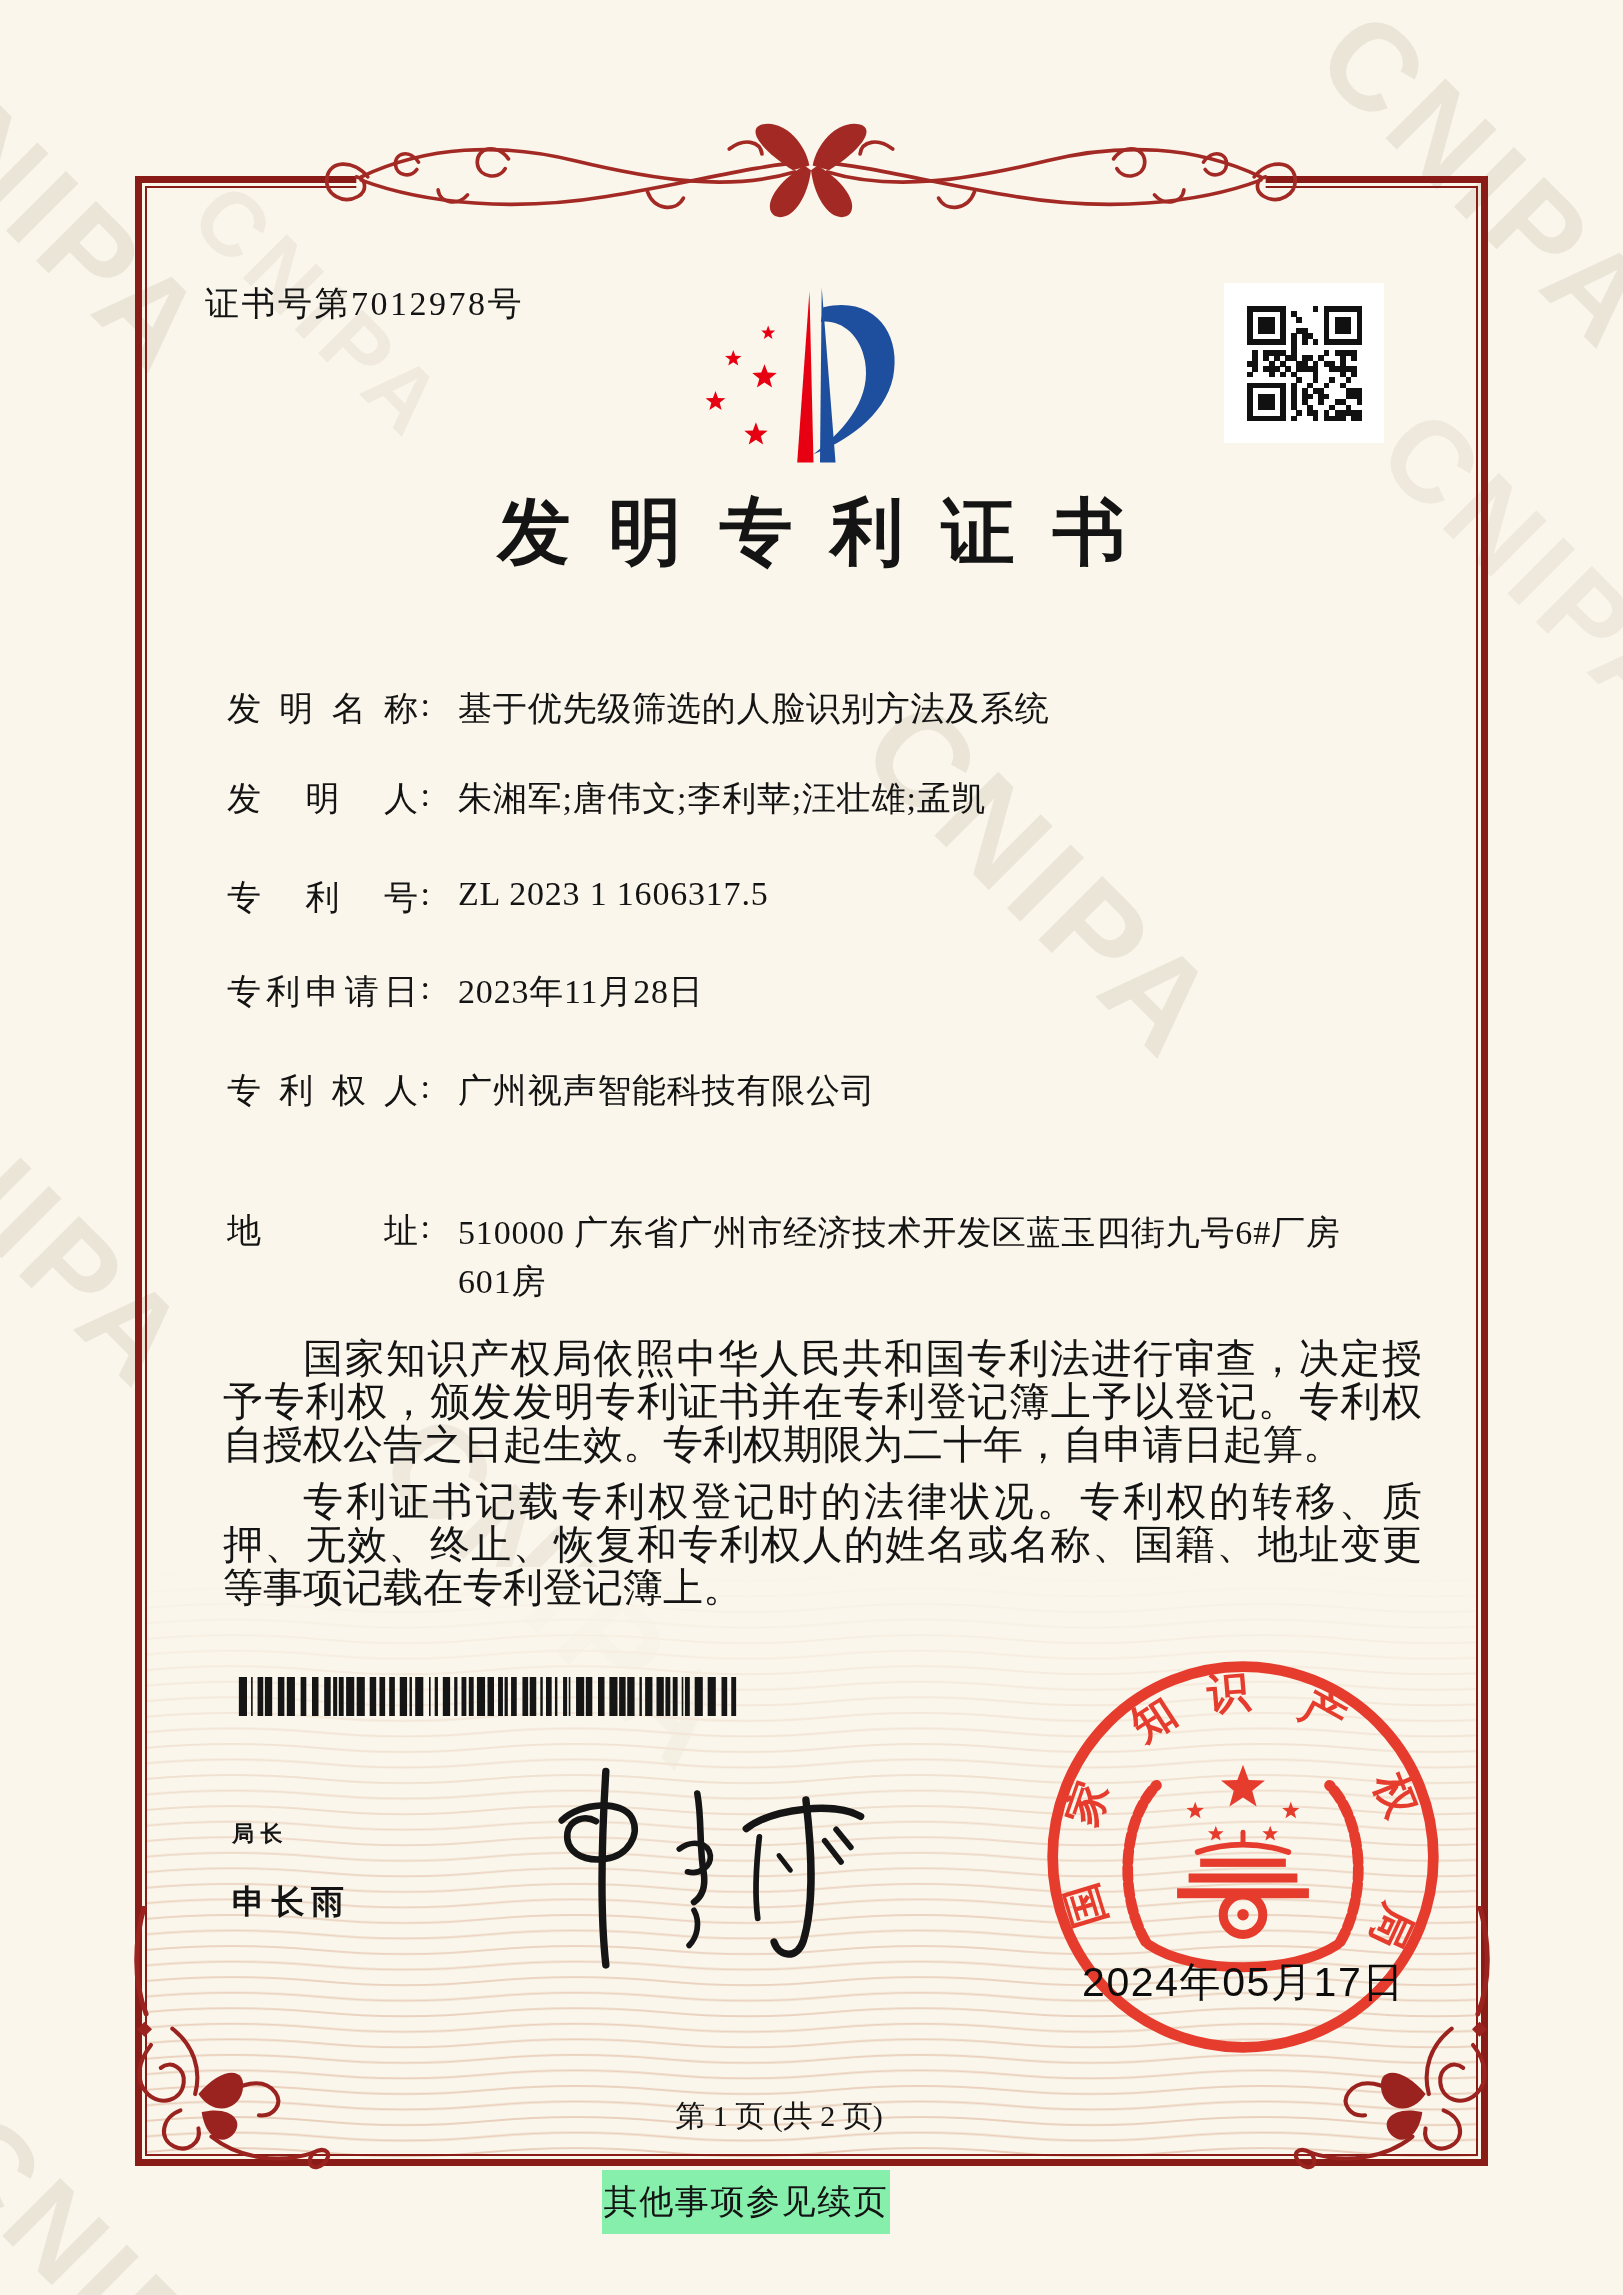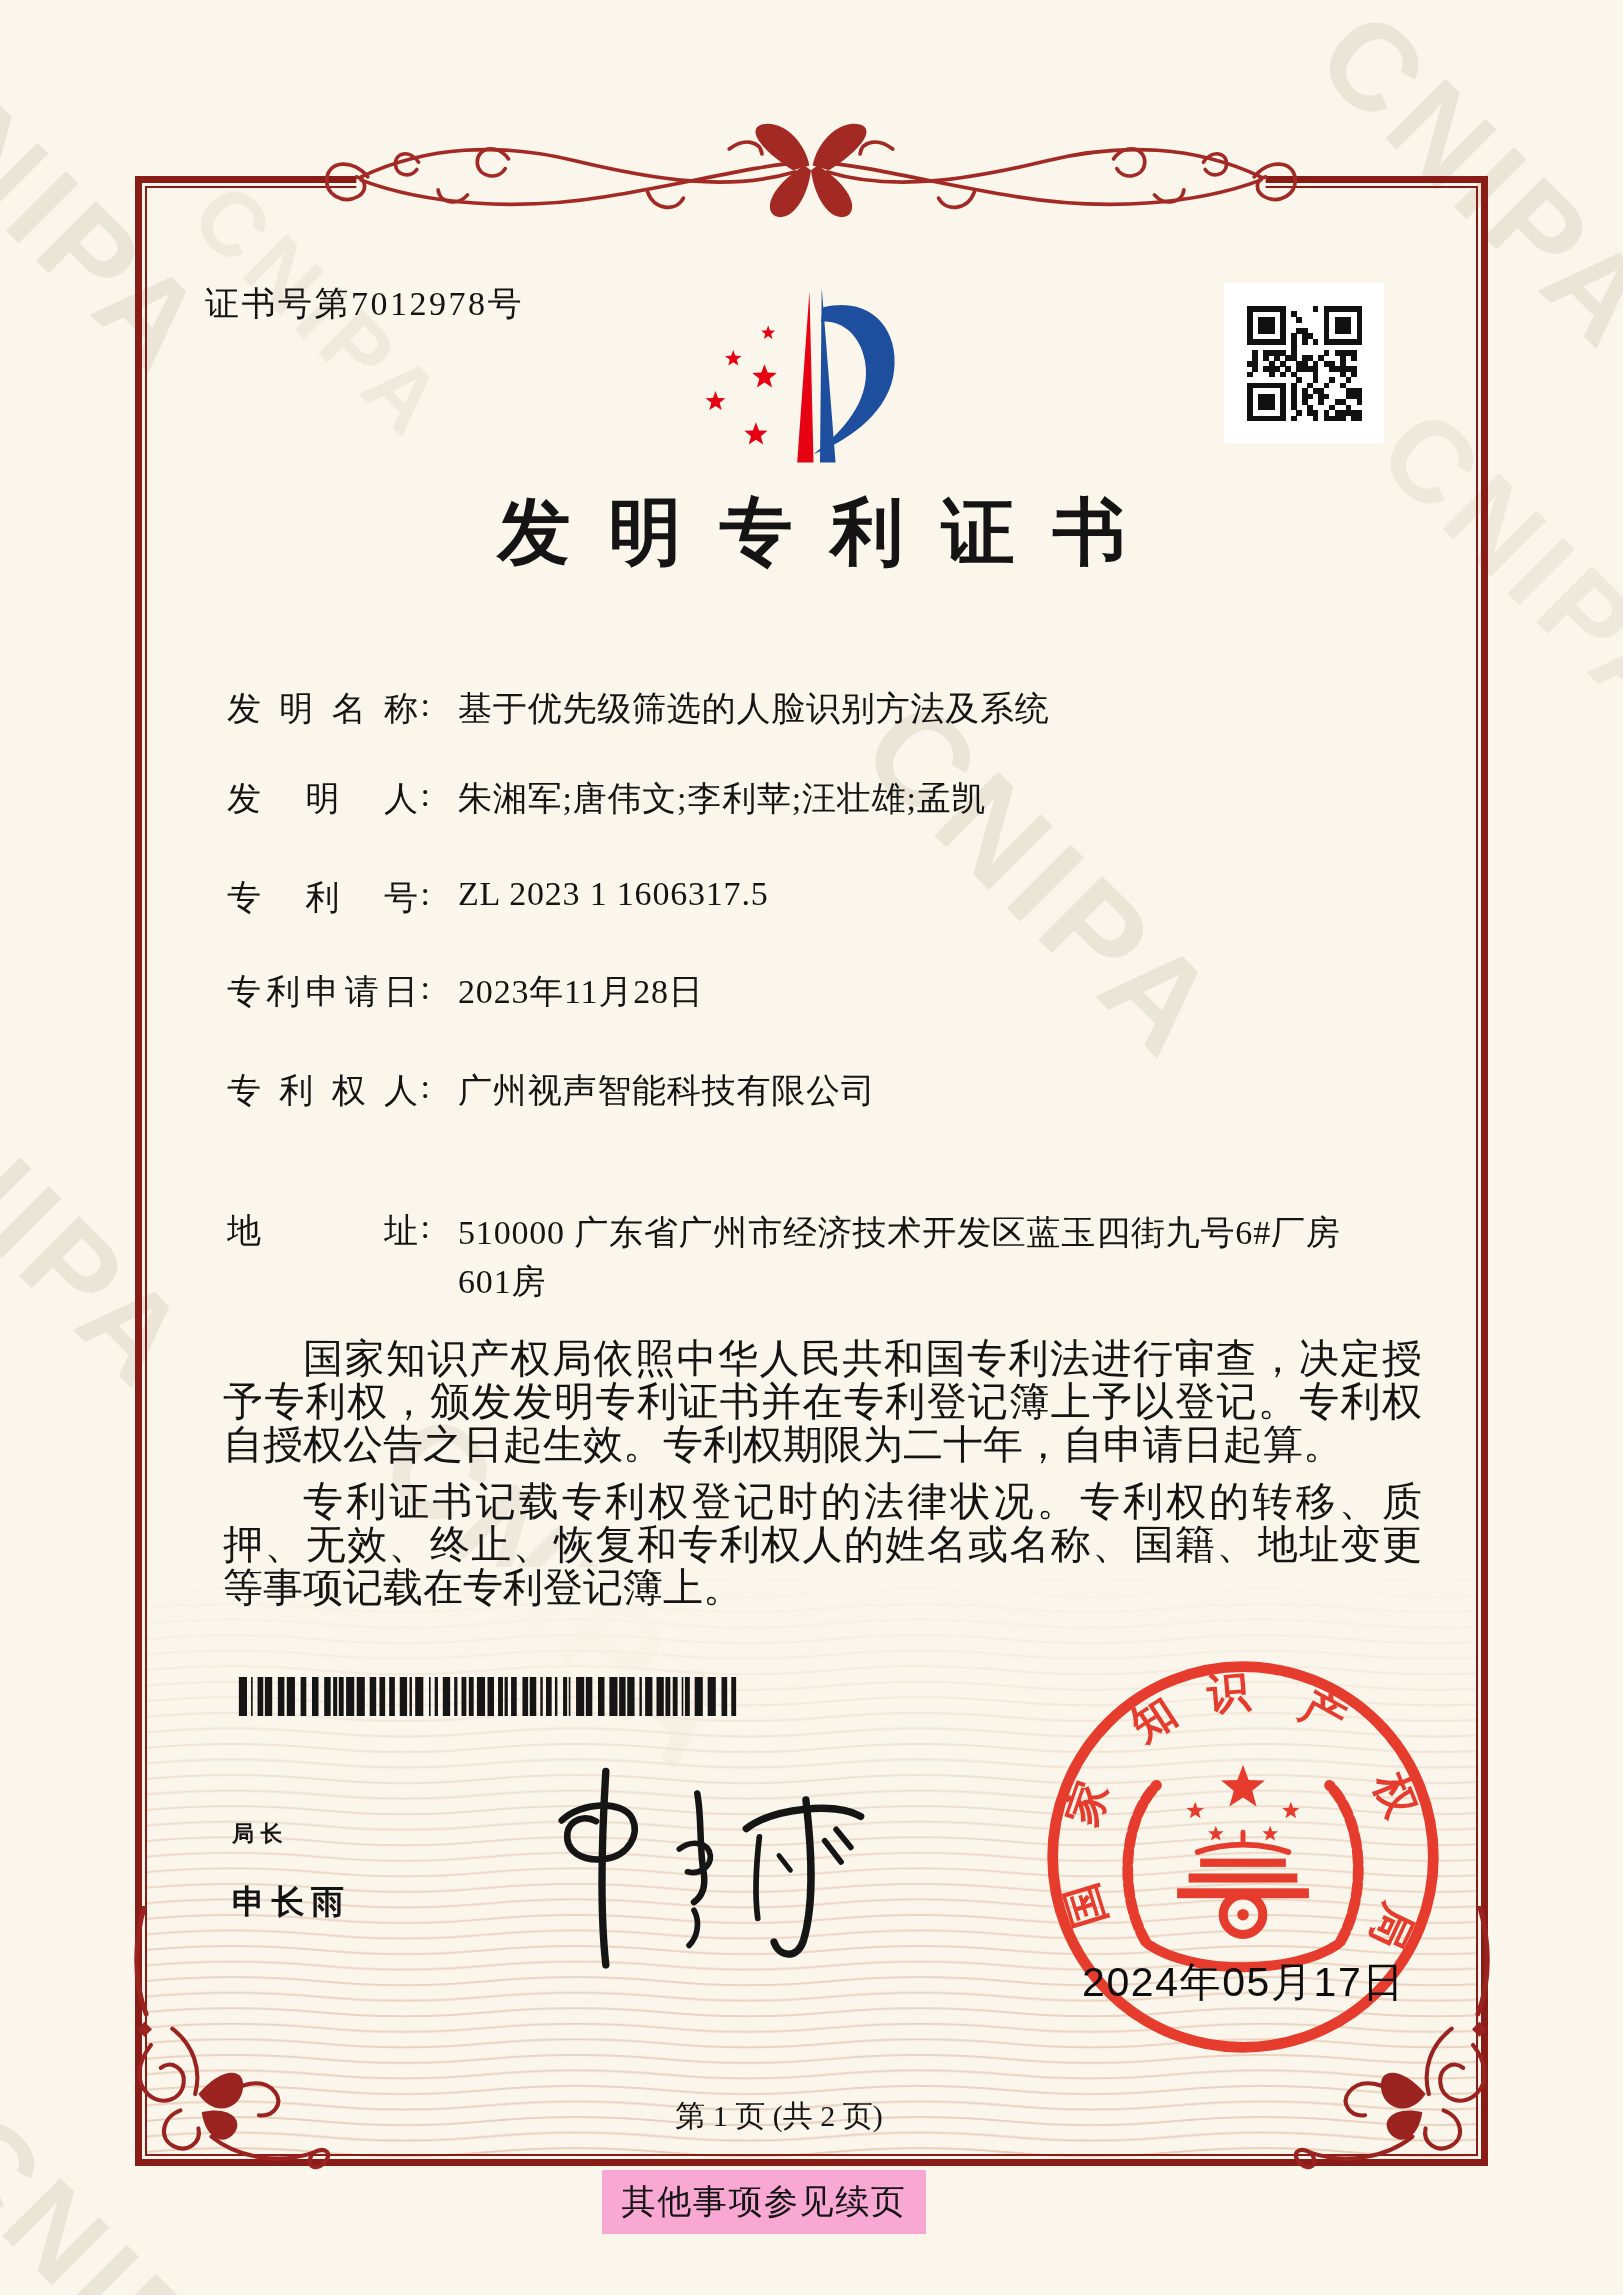--- a/index.html
+++ b/index.html
@@ -52,21 +52,21 @@
   .barcode{position:absolute;left:237px;top:1677px;z-index:5;}
   .sig-title{position:absolute;left:232px;top:1819px;z-index:5;
     font-family:"Liberation Sans","DejaVu Sans",sans-serif;font-weight:bold;font-size:22px;letter-spacing:6.5px;}
   .sig-name{position:absolute;left:232px;top:1880px;z-index:5;
     font-family:"Liberation Sans","DejaVu Sans",sans-serif;font-weight:bold;font-size:33px;letter-spacing:6.5px;}
   .signature{position:absolute;left:483px;top:1751px;z-index:6;}
   .seal{position:absolute;left:1037px;top:1651px;z-index:6;}
   .seal-date{position:absolute;left:1047px;top:1955px;width:393px;text-align:center;z-index:7;
     font-family:"Liberation Sans","DejaVu Sans",sans-serif;font-size:41px;color:#0d0d0d;letter-spacing:1.6px;}
   .page-num{position:absolute;left:0;right:65px;top:2096px;text-align:center;font-size:30px;z-index:5;}
-  .note-box{position:absolute;left:602px;top:2170px;width:324px;height:64px;background:#f9a8d4;
+  .note-box{position:absolute;left:602px;top:2170px;width:288px;height:64px;background:#86efac;
     z-index:5;text-align:center;line-height:64px;font-size:34px;letter-spacing:1.6px;}
 </style>
 </head>
 <body>
 
 <div class="page">
 
   <span class="wm" style="left:-57px;top:8.2px;font-size:123px;">CNIPA</span>
   <span class="wm" style="left:245px;top:164px;font-size:90px;color:rgba(168,156,132,0.13);">CNIPA</span>
   <span class="wm" style="left:1391px;top:-16.4px;font-size:123px;">CNIPA</span>

